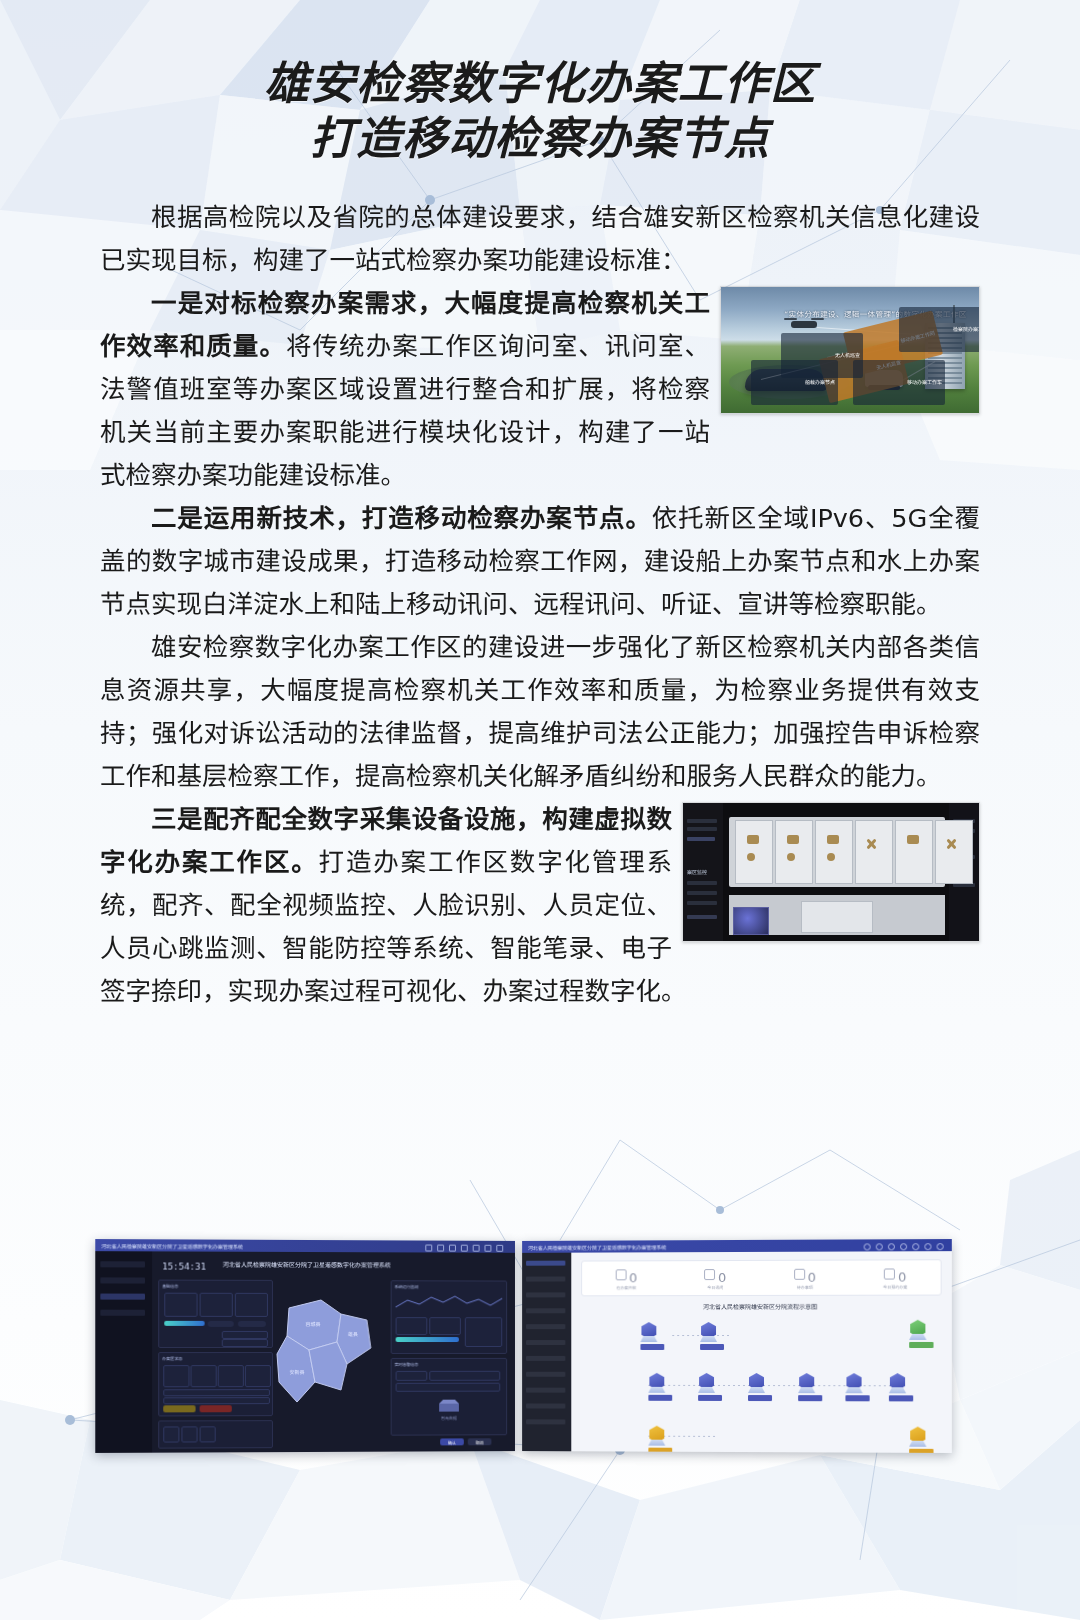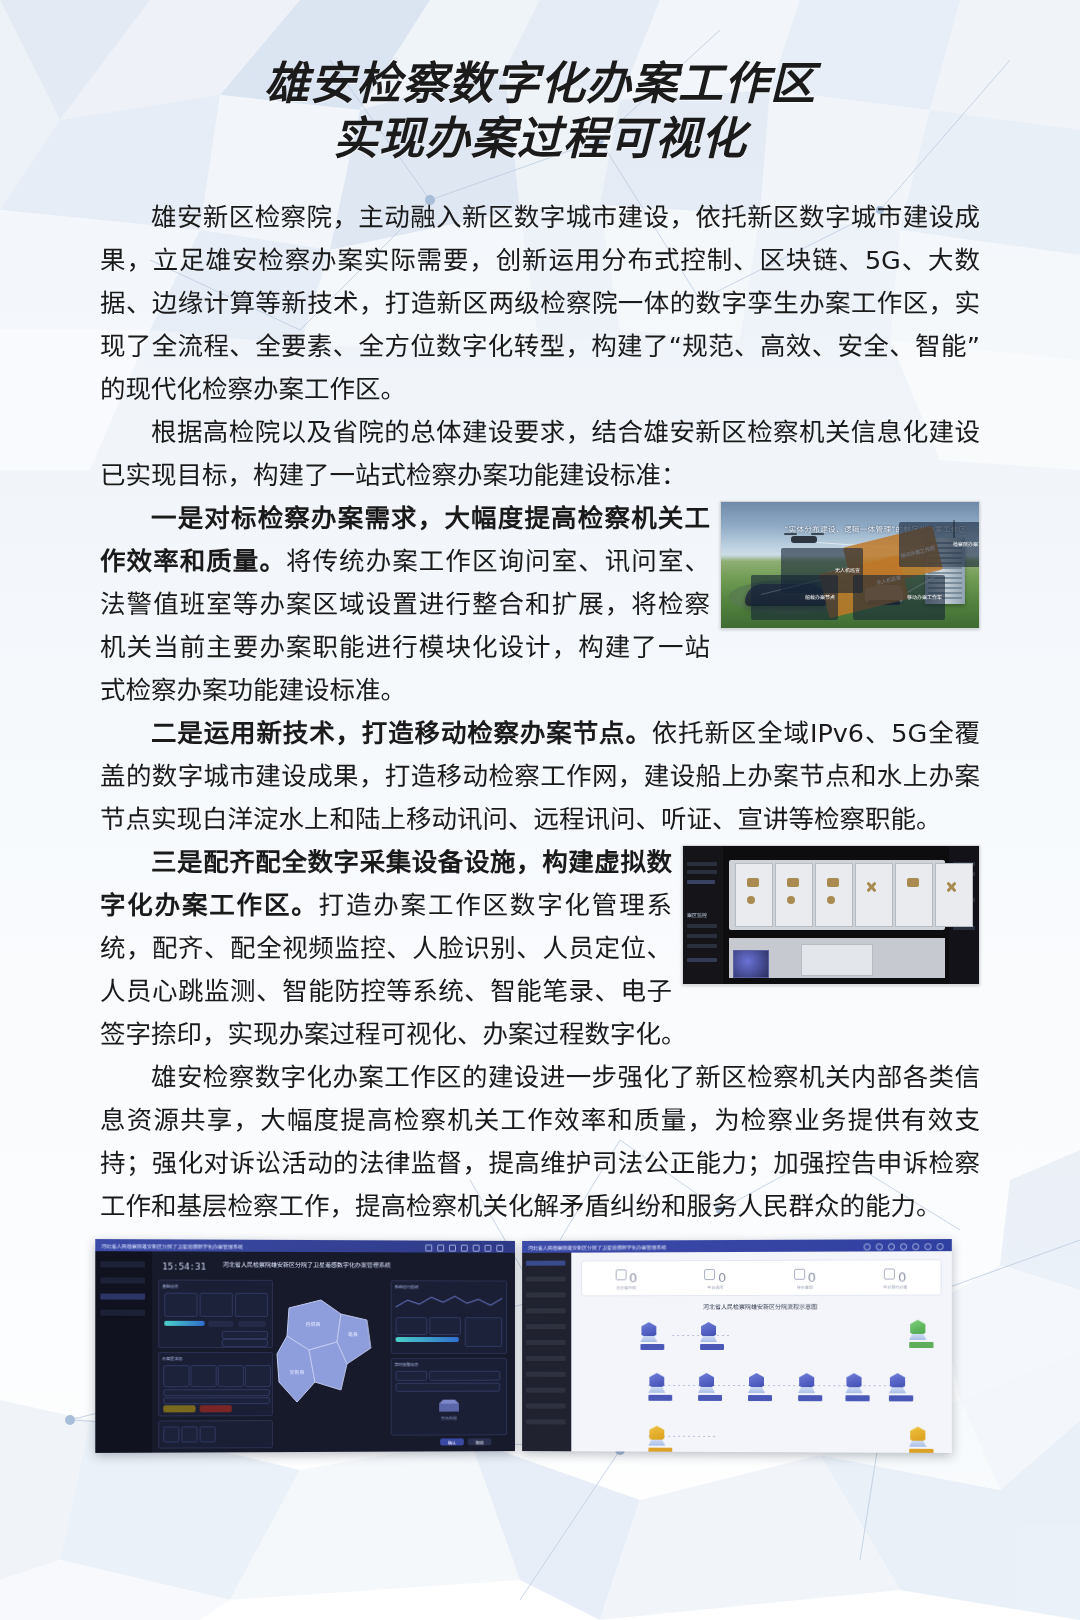--- a/index.html
+++ b/index.html
@@ -247,26 +247,25 @@
       <circle cx="600" cy="140" r="4"></circle>
     <circle cx="880" cy="210" r="4"></circle>
       <circle cx="720" cy="1210" r="4"></circle>
   </g>
 </svg>
 
 <div id="page">
 
   <div class="title-wrap">
     <div class="title-line">雄安检察数字化办案工作区</div>
-    <div class="title-line">实现办案过程可视化</div>
+    <div class="title-line">打造移动检察办案节点</div>
   </div>
 
   <div class="content">
 
-    <p class="para">雄安新区检察院，主动融入新区数字城市建设，依托新区数字城市建设成果，立足雄安检察办案实际需要，创新运用分布式控制、区块链、5G、大数据、边缘计算等新技术，打造新区两级检察院一体的数字孪生办案工作区，实现了全流程、全要素、全方位数字化转型，构建了“规范、高效、安全、智能”的现代化检察办案工作区。</p>
 
     <p class="para">根据高检院以及省院的总体建设要求，结合雄安新区检察机关信息化建设已实现目标，构建了一站式检察办案功能建设标准：</p>
 
     <p class="para">
       <span class="fig fig-1">
         <span class="scene1">
           <span class="cap">“实体分布建设、逻辑一体管理”的数字化办案工作区</span>
           <span class="drone"></span>
           <span class="mast"></span>
           <span class="bld"></span>
@@ -284,20 +283,22 @@
           <span class="lbl" style="left:30px;bottom:8px;">船载办案节点</span>
           <span class="lbl" style="left:132px;bottom:8px;">移动办案工作车</span>
         </span>
       </span>
       <span class="bold-lead">一是对标检察办案需求，大幅度提高检察机关工作效率和质量。</span><span>将传统办案工作区询问室、讯问室、法警值班室等办案区域设置进行整合和扩展，将检察机关当前主要办案职能进行模块化设计，构建了一站式检察办案功能建设标准。</span>
     </p>
 
     <p class="para">
       <span class="bold-lead">二是运用新技术，打造移动检察办案节点。</span><span>依托新区全域IPv6、5G全覆盖的数字城市建设成果，打造移动检察工作网，建设船上办案节点和水上办案节点实现白洋淀水上和陆上移动讯问、远程讯问、听证、宣讲等检察职能。</span>
     </p>
+
+    <p class="para">雄安检察数字化办案工作区的建设进一步强化了新区检察机关内部各类信息资源共享，大幅度提高检察机关工作效率和质量，为检察业务提供有效支持；强化对诉讼活动的法律监督，提高维护司法公正能力；加强控告申诉检察工作和基层检察工作，提高检察机关化解矛盾纠纷和服务人民群众的能力。</p>
 
     <p class="para">
       <span class="fig fig-2">
         <span class="scene2">
           <span class="s2-side">
             <span class="h">办案区监控</span>
             <span class="it" style="top:16px;"></span>
             <span class="it" style="top:24px;"></span>
             <span class="it" style="top:34px;width:28px;background:#3a4263;"></span>
             <span class="it" style="top:78px;"></span>
@@ -334,22 +335,20 @@
               <span class="ic x" style="left:9px;top:18px;"></span>
             </span>
           </span>
           <span class="corr"></span>
           <span class="hall"></span>
           <span class="pip"></span>
         </span>
       </span>
       <span class="bold-lead">三是配齐配全数字采集设备设施，构建虚拟数字化办案工作区。</span><span>打造办案工作区数字化管理系统，配齐、配全视频监控、人脸识别、人员定位、人员心跳监测、智能防控等系统、智能笔录、电子签字捺印，实现办案过程可视化、办案过程数字化。</span>
     </p>
-
-    <p class="para">雄安检察数字化办案工作区的建设进一步强化了新区检察机关内部各类信息资源共享，大幅度提高检察机关工作效率和质量，为检察业务提供有效支持；强化对诉讼活动的法律监督，提高维护司法公正能力；加强控告申诉检察工作和基层检察工作，提高检察机关化解矛盾纠纷和服务人民群众的能力。</p>
   </div>
 
   <div class="shots">
 
     <div class="shot shot-left">
       <div class="dash">
         <div class="bar">
           <span class="t">河北省人民检察院雄安新区分院了卫星遥感数字化办案管理系统</span>
           <span class="ic" style="right:84px;"></span>
           <span class="ic" style="right:72px;"></span>

